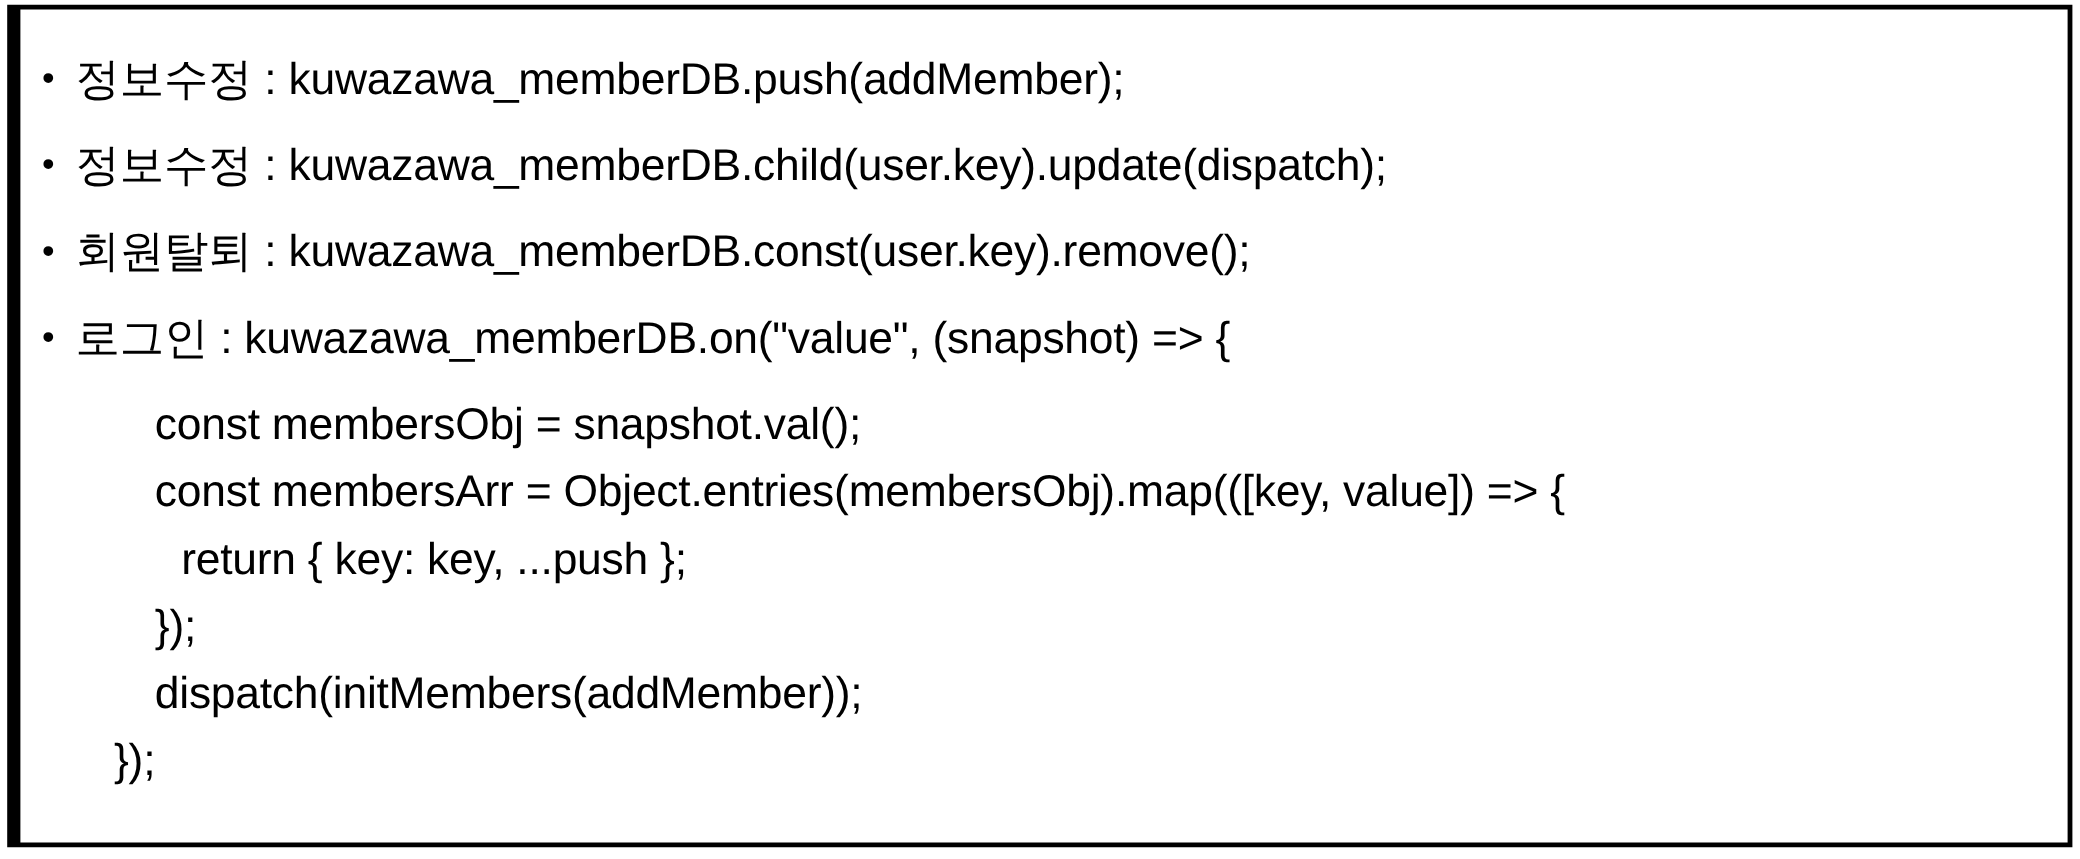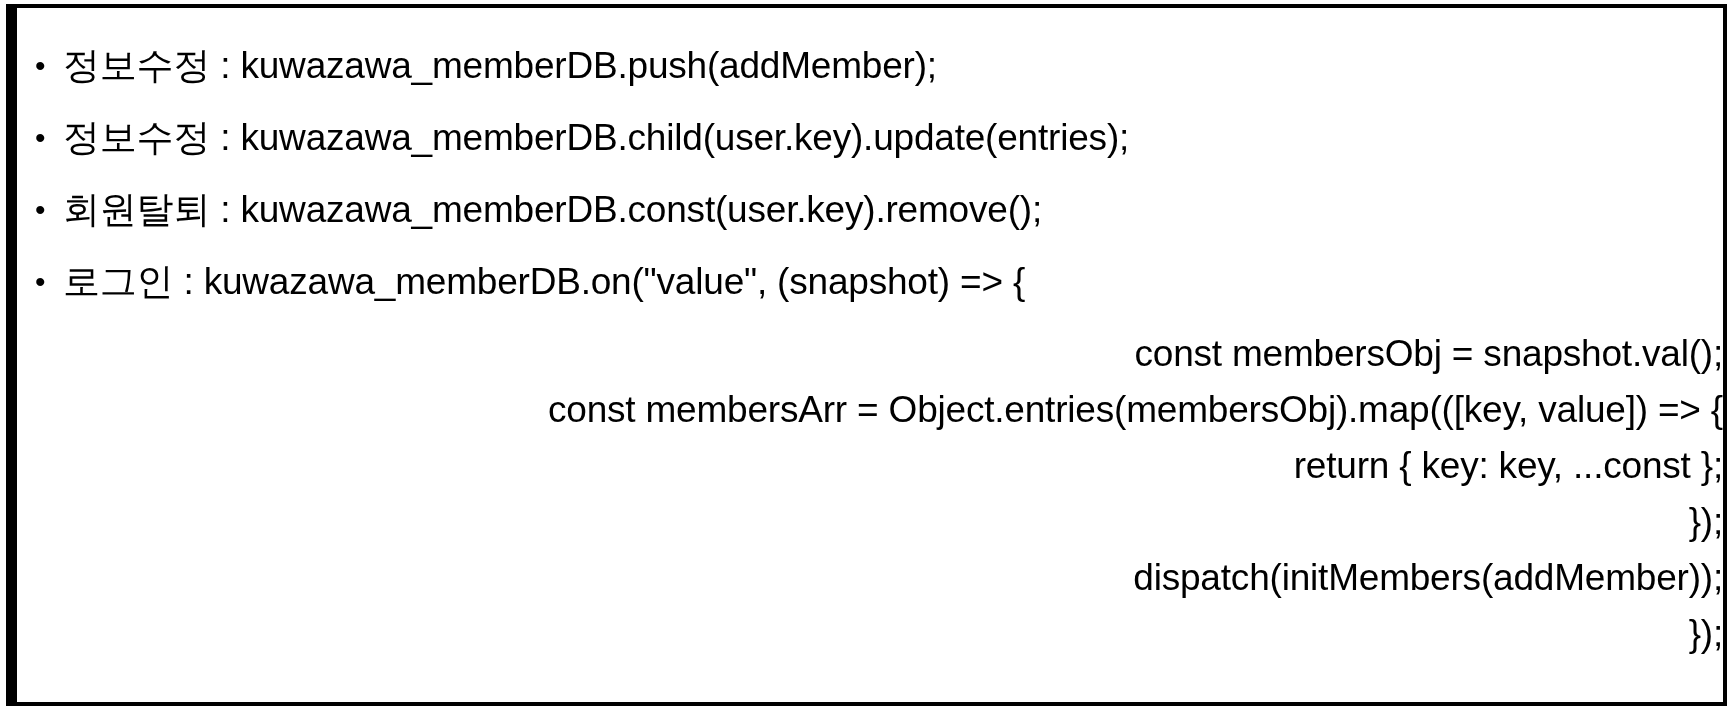--- a/index.html
+++ b/index.html
@@ -59,55 +59,54 @@
   .code-line {
     font-size: 37px;
     line-height: 56px;
     color: #000000;
     white-space: pre;
     margin-bottom: 0px;
     letter-spacing: -0.2px;
   }
   .code-block {
     margin-top: 3px;
-    text-align: right;
   }
   .ind-1 { padding-left: 112px; }
   .ind-2 { padding-left: 134px; }
   .ind-0 { padding-left: 78px; }
 </style>
 </head>
 <body>
 
 <div id="slide-frame">
   <div id="content-body">
 
     <div class="bullet-row">
       <span class="bullet-marker">•</span>
       <span class="bullet-text">정보수정 : kuwazawa_memberDB.push(addMember);</span>
     </div>
 
     <div class="bullet-row">
       <span class="bullet-marker">•</span>
-      <span class="bullet-text">정보수정 : kuwazawa_memberDB.child(user.key).update(entries);</span>
+      <span class="bullet-text">정보수정 : kuwazawa_memberDB.child(user.key).update(dispatch);</span>
     </div>
 
     <div class="bullet-row">
       <span class="bullet-marker">•</span>
       <span class="bullet-text">회원탈퇴 : kuwazawa_memberDB.const(user.key).remove();</span>
     </div>
 
     <div class="bullet-row">
       <span class="bullet-marker">•</span>
       <span class="bullet-text">로그인 : kuwazawa_memberDB.on("value", (snapshot) =&gt; {</span>
     </div>
 
     <div class="code-block">
       <div class="code-line ind-1">const membersObj = snapshot.val();</div>
       <div class="code-line ind-1">const membersArr = Object.entries(membersObj).map(([key, value]) =&gt; {</div>
-      <div class="code-line ind-2">return { key: key, ...const };</div>
+      <div class="code-line ind-2">return { key: key, ...push };</div>
       <div class="code-line ind-1">});</div>
       <div class="code-line ind-1">dispatch(initMembers(addMember));</div>
       <div class="code-line ind-0">});</div>
     </div>
 
   </div>
 </div>
 
 </body></html>

